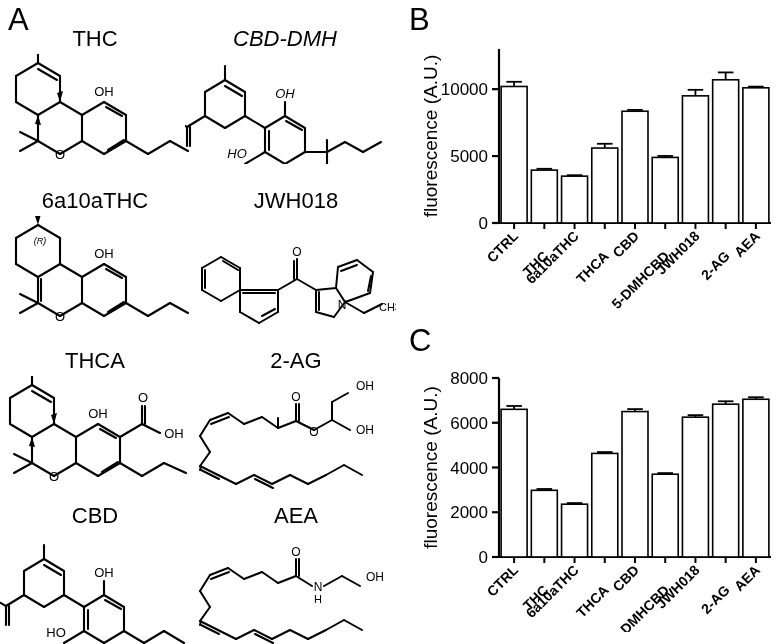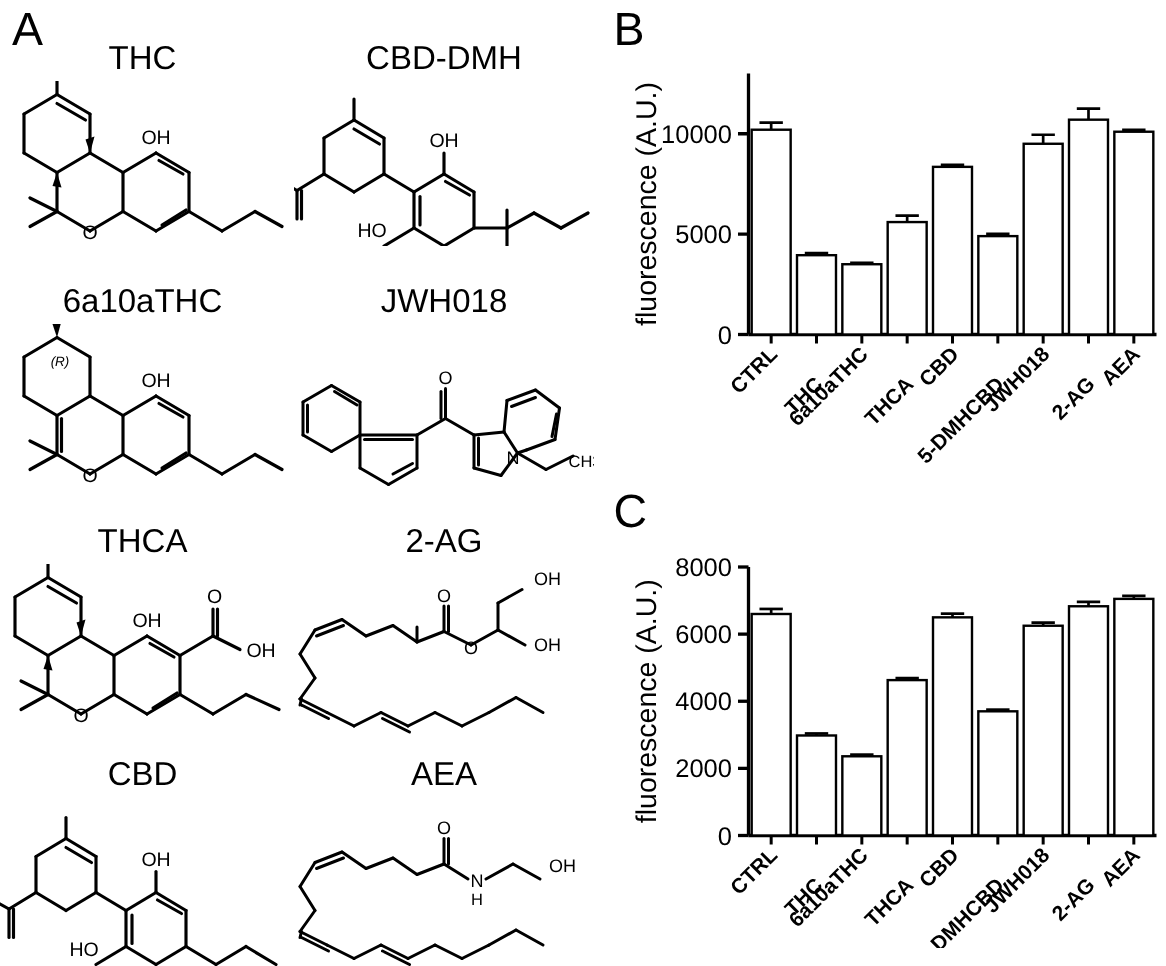--- a/index.html
+++ b/index.html
@@ -68,21 +68,21 @@
       </g>
       <g fill="#000" stroke="none">
         <polygon points="60,48 57,39 63,37"></polygon>
         <polygon points="38,61 35,70 41,71"></polygon>
       </g>
       <text x="104" y="42" text-anchor="middle" font-size="13" font-family="'Liberation Sans',sans-serif" fill="#000">OH</text>
       <text x="60" y="105" text-anchor="middle" font-size="13" font-family="'Liberation Sans',sans-serif" fill="#000">O</text>
     </svg>
   </div>
 
-  <div class="struct" style="left:196px;top:28px;width:200px;height:135px;">
+  <div class="struct" style="left:185px;top:28px;width:200px;height:135px;font-style:italic;">
     <div class="struct-name">CBD-DMH</div>
     <svg class="struct-svg" width="200" height="110" viewBox="0 0 200 110">
       <g fill="none" stroke="#000" stroke-width="2.1" stroke-linecap="round">
         <path d="M20 38 L20 62"></path>
         <path d="M20 62 L40 74"></path>
         <path d="M40 74 L60 62"></path>
         <path d="M60 62 L60 38"></path>
         <path d="M60 38 L40 26"></path>
         <path d="M40 26 L20 38"></path>
         <path d="M57 42 L40 32"></path>

